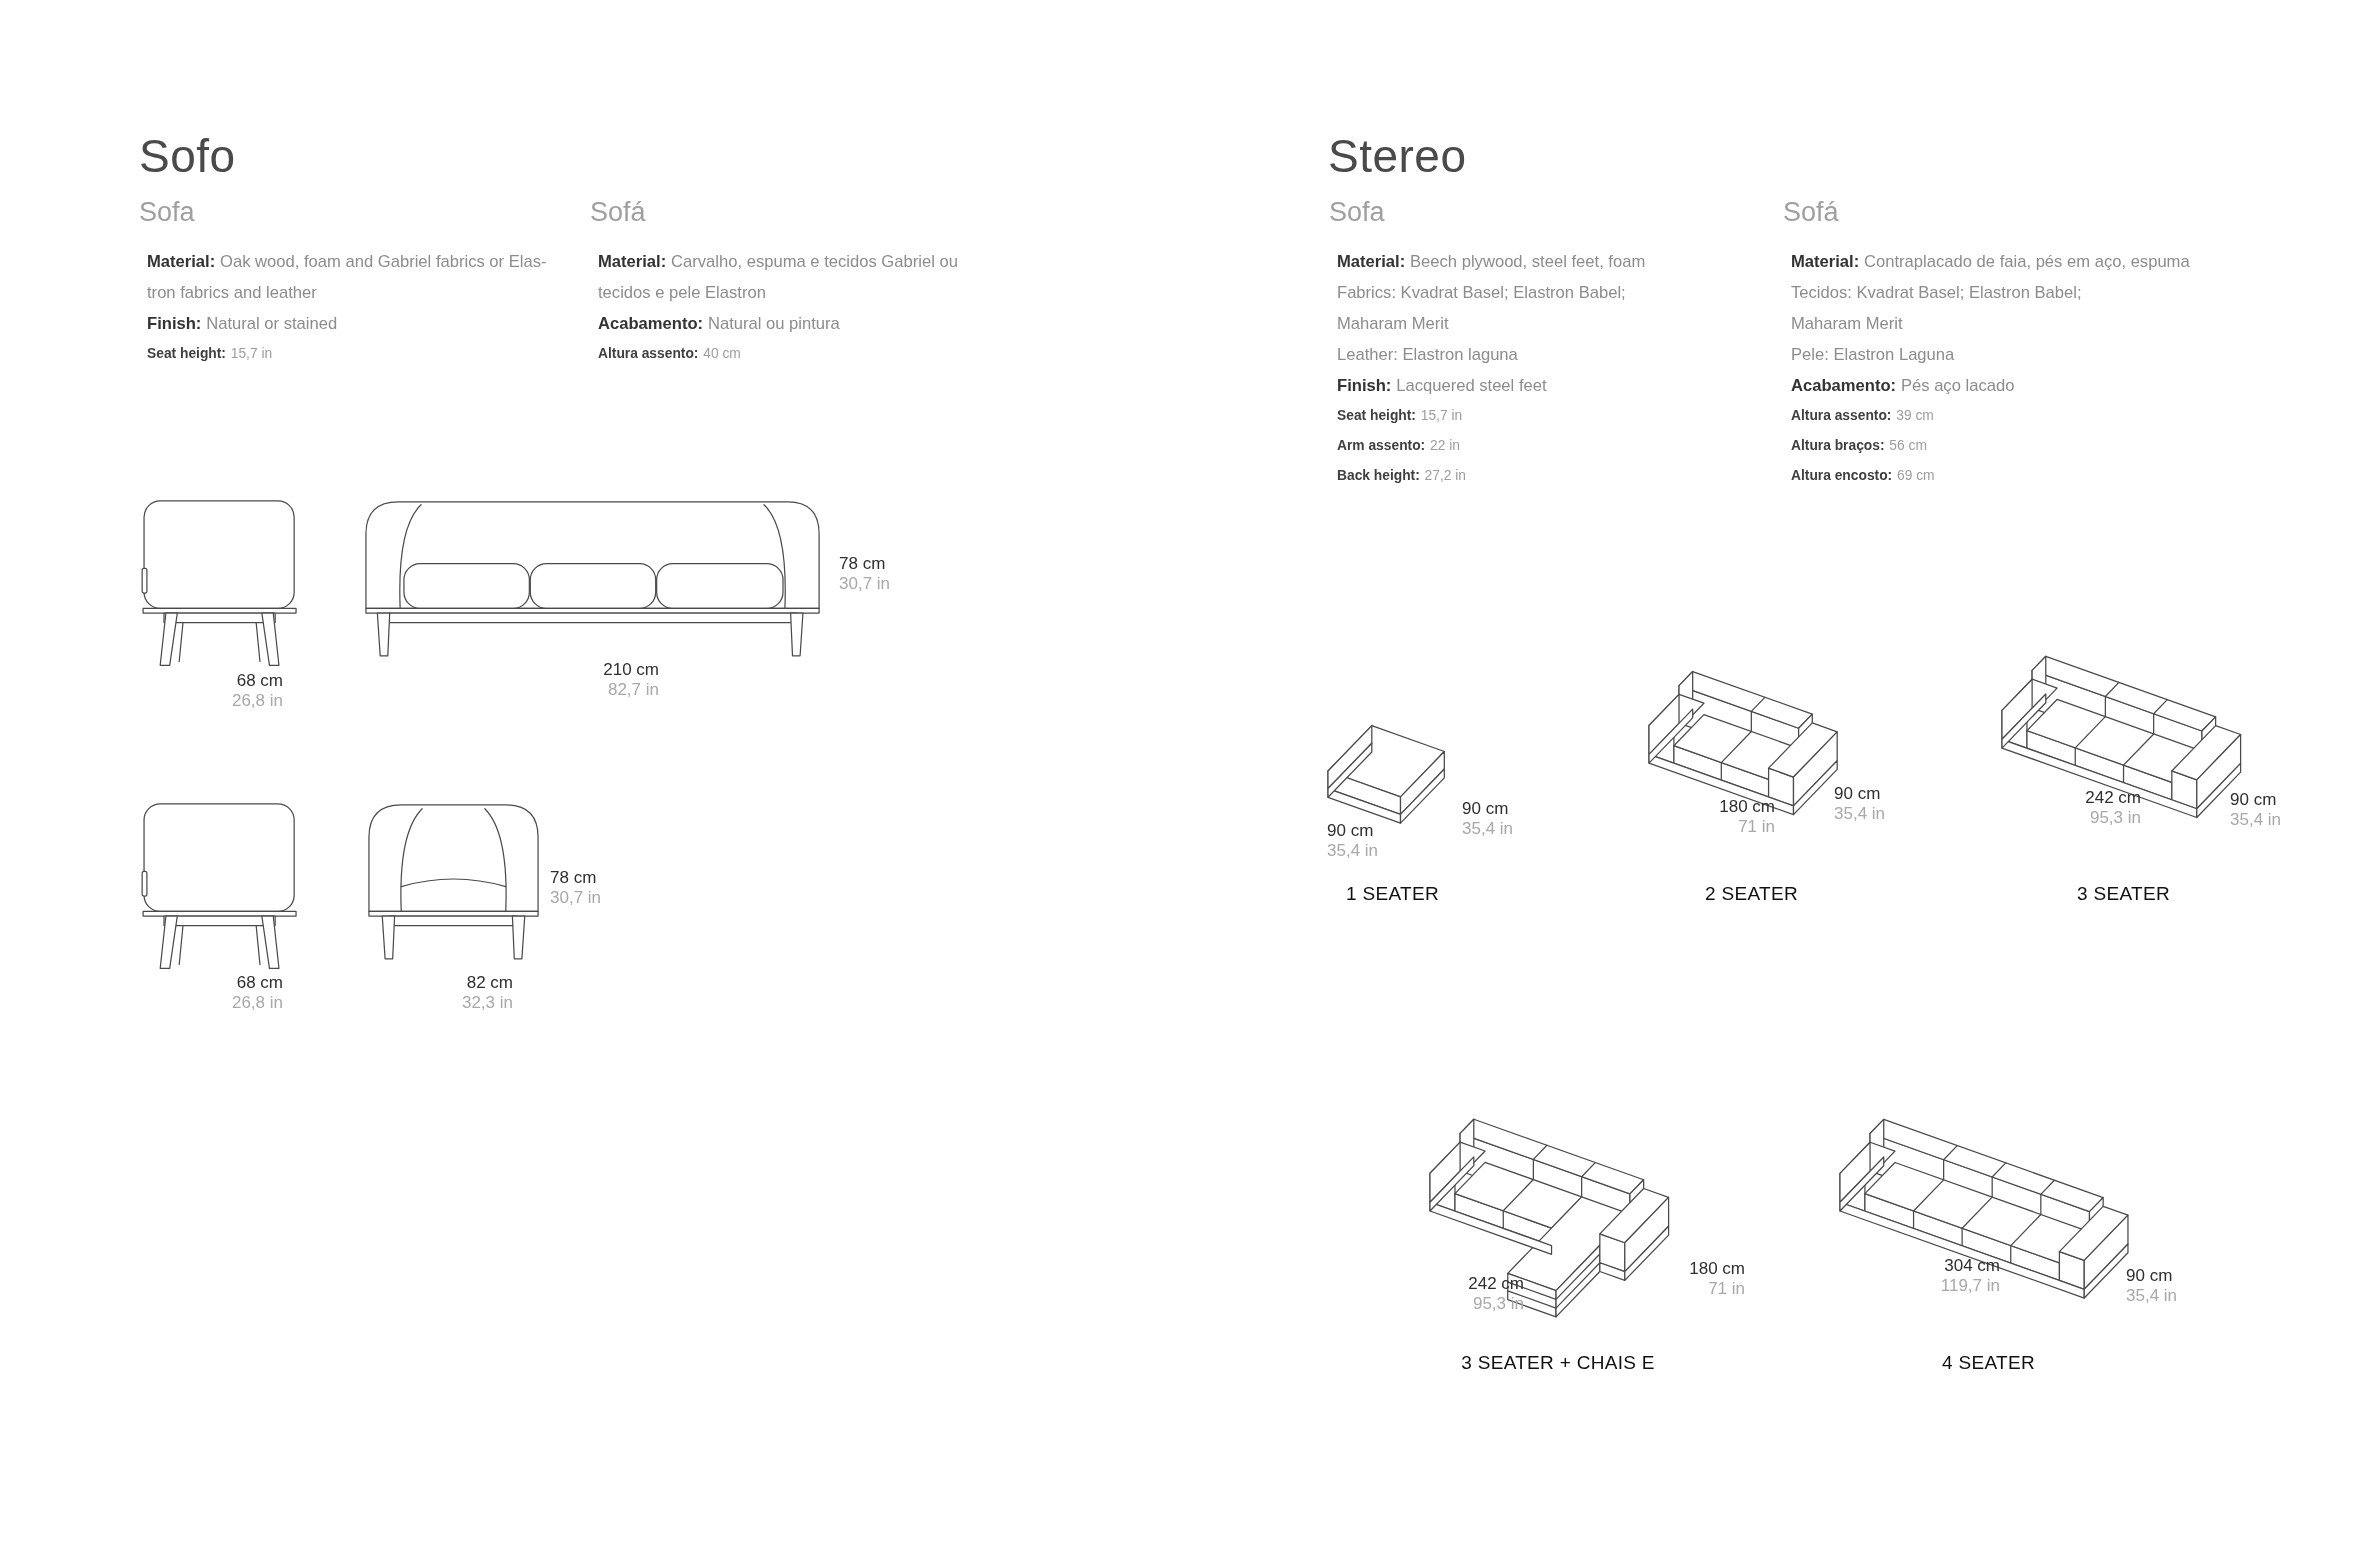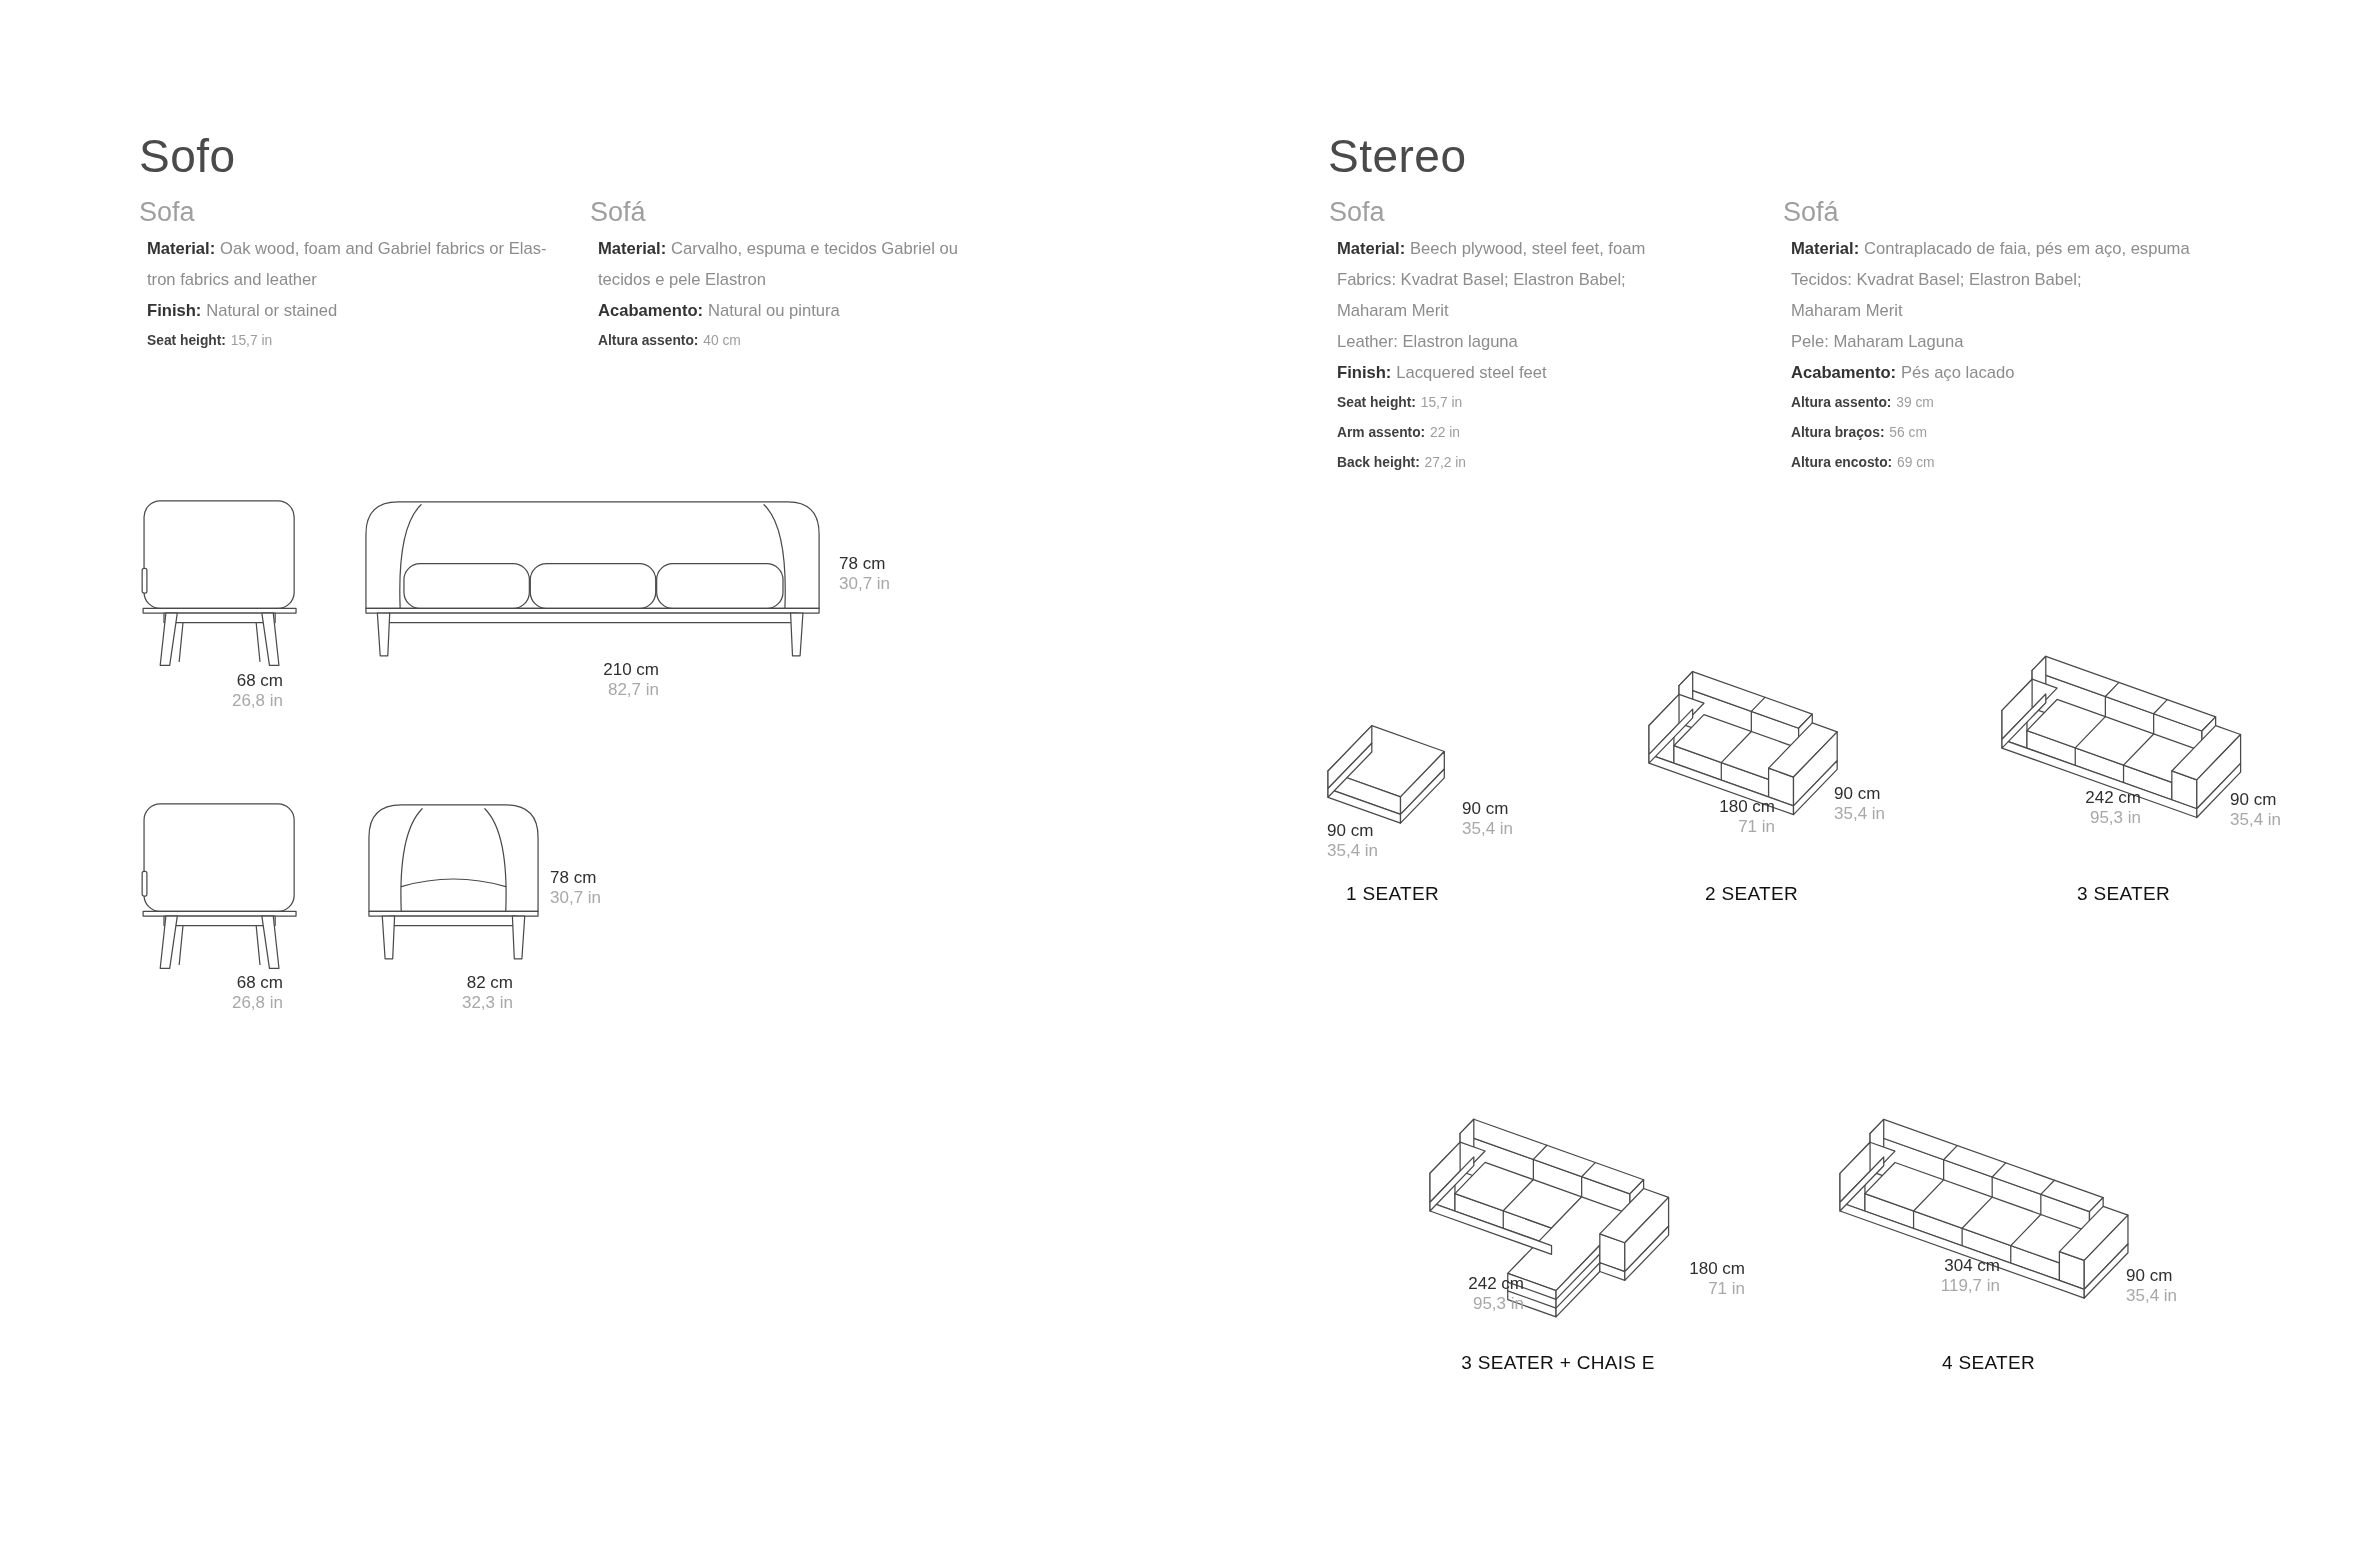--- a/index.html
+++ b/index.html
@@ -7,21 +7,21 @@
     position:relative;width:2378px;height:1557px;background:#ffffff;
     font-family:"Liberation Sans", sans-serif;overflow:hidden;
   }
   .abs{position:absolute;}
   .product-title{
     font-size:46px;font-weight:200;color:#4a4a4a;line-height:46px;
     letter-spacing:0.5px;white-space:nowrap;
   }
   .spec-col{position:absolute;width:447px;}
   .spec-subtitle{
-    font-size:27px;font-weight:300;color:#9f9f9f;line-height:32px;margin-bottom:5px;
+    font-size:27px;font-weight:300;color:#9f9f9f;line-height:32px;margin-bottom:18px;
     white-space:nowrap;
   }
   .spec-line{font-size:16.6px;line-height:31px;white-space:nowrap;color:#8c8c8c;margin-left:8px;}
   .spec-line .lbl{color:#333333;font-weight:bold;margin-right:4.8px;}
   .spec-line .lbl:empty{margin-right:0;}
   .spec-line .val{color:#8c8c8c;font-weight:normal;}
   .spec-line.small{font-size:13.8px;line-height:30px;}
   .spec-line.small .lbl{color:#3f3f3f;}
   .spec-line.small .val{color:#9d9d9d;}
   .dim{position:absolute;font-size:17px;line-height:20.4px;white-space:nowrap;}
@@ -153,21 +153,21 @@
     <div class="spec-line small"><span class="lbl">Seat height:</span><span class="val">15,7 in</span></div>
     <div class="spec-line small"><span class="lbl">Arm assento:</span><span class="val">22 in</span></div>
     <div class="spec-line small"><span class="lbl">Back height:</span><span class="val">27,2 in</span></div>
   </div>
 
   <div class="spec-col" style="left:1783px;top:196px">
     <div class="spec-subtitle">Sofá</div>
     <div class="spec-line"><span class="lbl">Material:</span><span class="val">Contraplacado de faia, pés em aço, espuma</span></div>
     <div class="spec-line"><span class="lbl"></span><span class="val">Tecidos: Kvadrat Basel; Elastron Babel;</span></div>
     <div class="spec-line"><span class="lbl"></span><span class="val">Maharam Merit</span></div>
-    <div class="spec-line"><span class="lbl"></span><span class="val">Pele: Maharam Laguna</span></div>
+    <div class="spec-line"><span class="lbl"></span><span class="val">Pele: Elastron Laguna</span></div>
     <div class="spec-line"><span class="lbl">Acabamento:</span><span class="val">Pés aço lacado</span></div>
     <div class="spec-line small"><span class="lbl">Altura assento:</span><span class="val">39 cm</span></div>
     <div class="spec-line small"><span class="lbl">Altura braços:</span><span class="val">56 cm</span></div>
     <div class="spec-line small"><span class="lbl">Altura encosto:</span><span class="val">69 cm</span></div>
   </div>
 
   <svg style="left:1328px;top:725px" width="120" height="101" viewBox="0 0 126 106">
     <g class="iso" transform="scale(1.15) translate(0,66)">
       <polygon points="0,-24 66.2,-0.4 106.2,-41.8 40,-65.4"></polygon>
       <polygon points="0,-24 66.2,-0.4 66.2,15.6 0,-8"></polygon>

